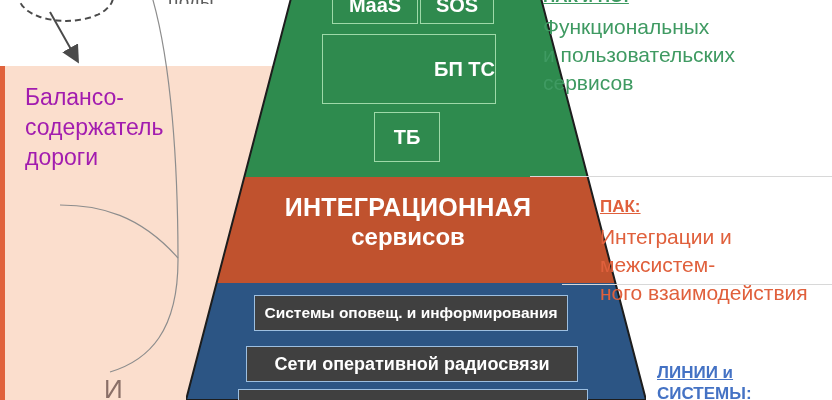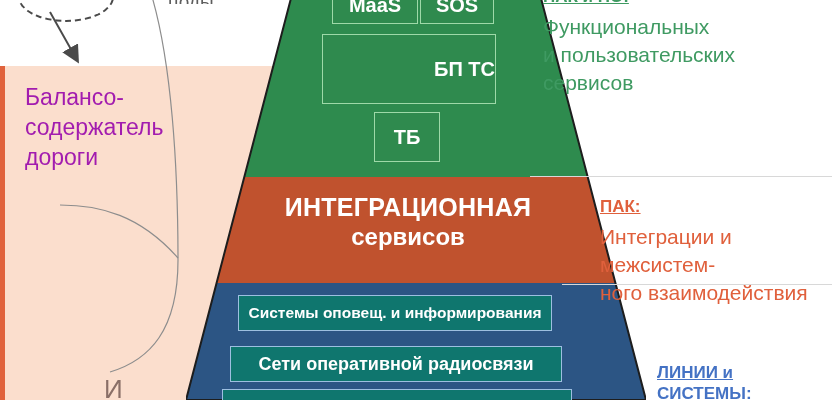--- a/index.html
+++ b/index.html
@@ -64,21 +64,21 @@
   .node{
     position:absolute;
     display:flex;align-items:center;justify-content:center;
     text-align:center;color:#ffffff;
     font-weight:700;
   }
   .node-green{
     background:#2f8a4e;border:1.5px solid #9ed9a8;
   }
   .node-blue{
-    background:#0f766e;border:1.5px solid #9dbfe0;
+    background:#404040;border:1.5px solid #9dbfe0;margin-left:16px;
   }
 
   
   #node-maas{left:332px;top:-14px;width:84px;height:36px;font-size:20px;}
   #node-sos {left:420px;top:-14px;width:72px;height:36px;font-size:20px;}
   #node-bpts{left:322px;top:34px;width:172px;height:68px;font-size:20px;line-height:26px;flex-direction:column;align-items:flex-end;}
   #node-its {left:302px;top:112px;width:64px;height:48px;font-size:21px;}
   #node-tb  {left:374px;top:112px;width:64px;height:48px;font-size:20px;}
   #node-bim {left:446px;top:112px;width:64px;height:48px;font-size:21px;}
 

